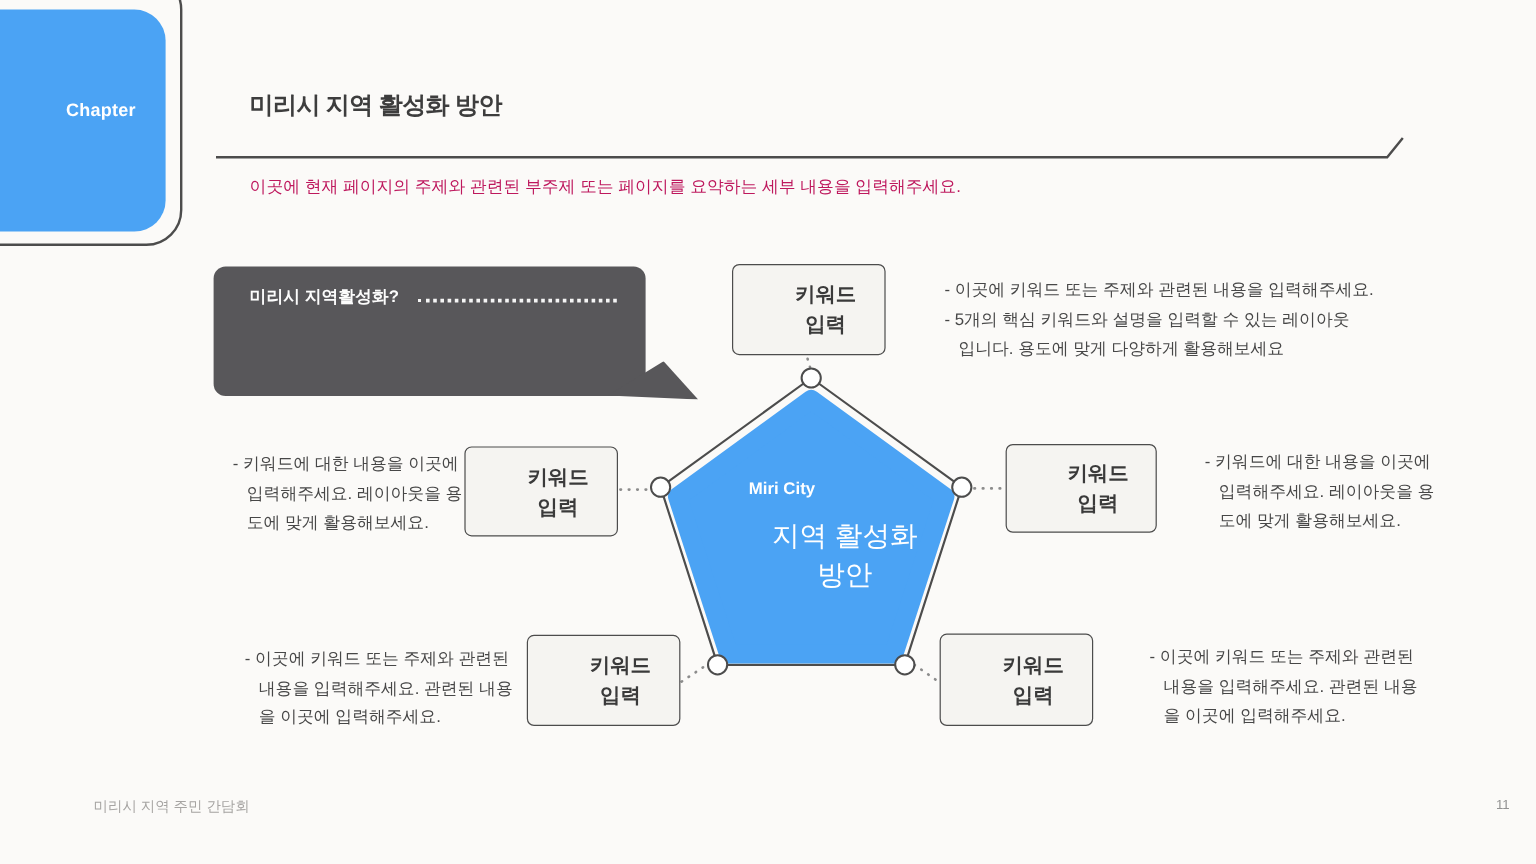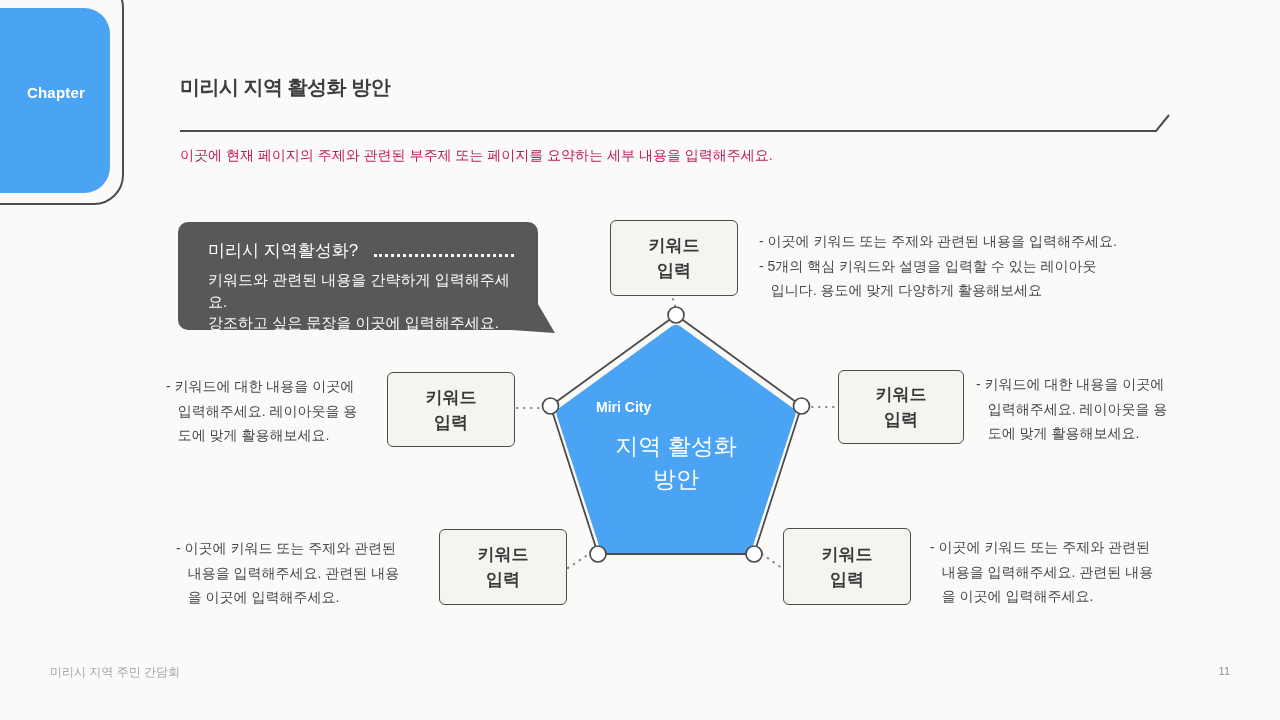--- a/index.html
+++ b/index.html
@@ -2,21 +2,21 @@
 <html><head>
 <meta charset="utf-8">
 <style>
   html,body{margin:0;padding:0;}
   body{
     width:1280px;height:720px;position:relative;overflow:hidden;
     background:#fbfaf8;
     font-family:"Liberation Sans","DejaVu Sans",sans-serif;
     color:#464646;
   }
-  .abs{position:absolute;}
+  .abs{position:absolute;padding-left:28px;}
 
   
   .chapter-outline{
     left:-30px;top:-22px;width:150px;height:223px;
     border:2px solid #4c4c4c;border-radius:30px;background:transparent;
   }
   .chapter-blue{
     left:-30px;top:8px;width:140px;height:185px;
     background:#4BA3F4;border-radius:26px;
   }
@@ -31,21 +31,21 @@
   }
   .page-subtitle{left:180px;top:147px;font-size:14px;color:#be185d;white-space:nowrap;}
 
   
   .bubble{
     left:178px;top:222px;width:360px;height:108px;
     background:#58575A;border-radius:10px;box-sizing:border-box;
     padding:17px 22px 0 30px;color:#fcfcfc;
   }
   .bubble-titlerow{display:flex;align-items:flex-end;}
-  .bubble-title{font-size:17px;font-weight:400;white-space:nowrap;}
+  .bubble-title{font-size:14px;font-weight:700;white-space:nowrap;}
   .bubble-leader{flex:1;border-bottom:3px dotted #f5f5f5;margin:0 2px 5px 16px;}
   .bubble-body{font-size:15px;line-height:21.5px;margin-top:7px;white-space:pre-line;}
   .bubble-tail{
     left:505px;top:301px;width:52px;height:34px;background:#58575A;
     clip-path:polygon(2% 84%,60% 0%,96% 94%);
   }
 
   
   .kw{
     box-sizing:border-box;background:#f5f4f1;border:1.7px solid #4c4c4c;
@@ -114,22 +114,20 @@
 </div>
 
 <div class="abs page-title">미리시 지역 활성화 방안</div>
 <div class="abs page-subtitle">이곳에 현재 페이지의 주제와 관련된 부주제 또는 페이지를 요약하는 세부 내용을 입력해주세요.</div>
 
 <div class="abs bubble">
   <div class="bubble-titlerow">
     <span class="bubble-title">미리시 지역활성화?</span>
     <span class="bubble-leader"></span>
   </div>
-  <div class="bubble-body">키워드와 관련된 내용을 간략하게 입력해주세요.
-강조하고 싶은 문장을 이곳에 입력해주세요.</div>
 </div>
 <div class="abs bubble-tail"></div>
 
 <div class="abs pent-sub">Miri City</div>
 <div class="abs pent-title">지역 활성화
 방안</div>
 
 <div class="abs kw kw-top">
   <span>키워드
 입력</span>

